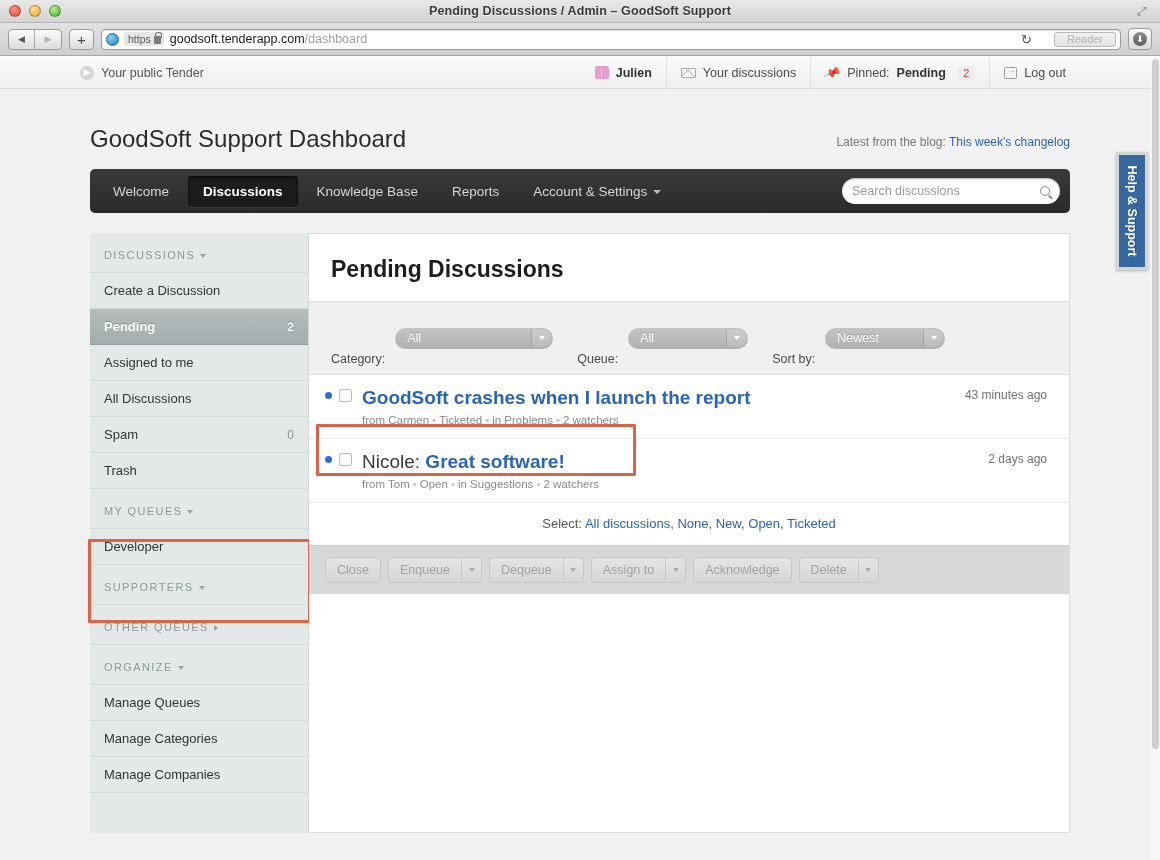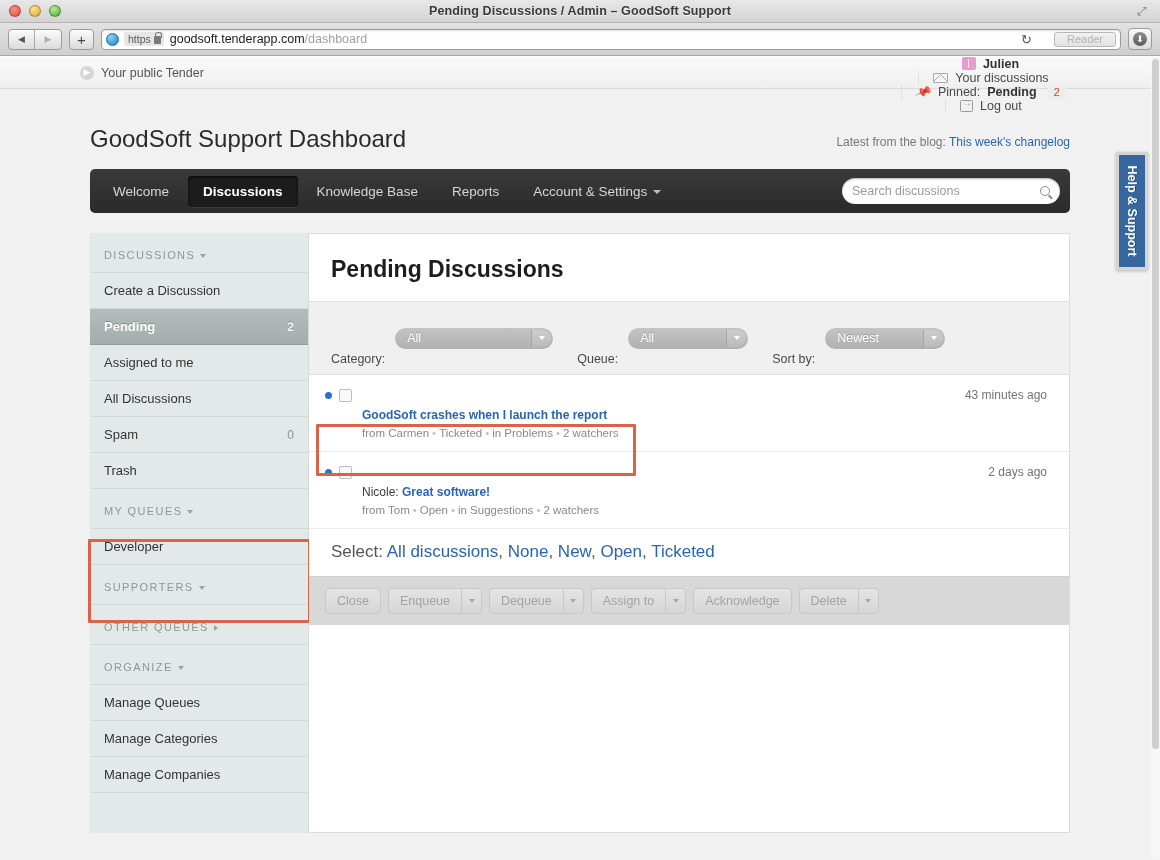--- a/index.html
+++ b/index.html
@@ -147,21 +147,21 @@
   }
   .util-left { display: flex; align-items: center; gap: 7px; margin-left: 80px; }
   .circle-arrow {
     width: 14px; height: 14px; border-radius: 50%;
     background: #d6d6d6; color: #fff; font-size: 9px;
     display: flex; align-items: center; justify-content: center;
     line-height: 1;
   }
   .util-right {
     margin-left: auto; margin-right: 80px;
-    display: flex; align-items: center; height: 32px; flex-direction: column;
+    display: flex; align-items: center; height: 32px;
   }
   .util-item {
     display: flex; align-items: center; gap: 7px;
     padding: 0 14px; height: 32px;
     border-left: 1px solid #e0e0e0;
     font-size: 12.5px; color: #4a4a4a;
   }
   .util-item:first-child { border-left: none; }
   .avatar-ico {
     width: 14px; height: 13px; border-radius: 2px;
@@ -366,30 +366,30 @@
   .blue-dot {
     width: 7px; height: 7px; border-radius: 50%;
     background: #2f6fd0; margin-top: 5px; margin-right: 7px; flex: none;
   }
   .chk {
     width: 13px; height: 13px; border: 1px solid #bdbdbd;
     background: #fafafa; border-radius: 2px; margin-top: 2px; margin-right: 10px;
     flex: none;
   }
   .disc-main { flex: 1; }
-  .disc-title { font-size: 12px; font-weight: bold; color: #2a64b4; margin-top: 21px; }
+  .disc-title { font-size: 19px; font-weight: bold; color: #2a64b4; }
   .disc-title .plain { color: #3b3b3b; font-weight: normal; }
   .disc-meta { font-size: 11.5px; color: #8a8a8a; margin-top: 5px; }
   .disc-meta .sep { color: #c0c0c0; margin: 0 3px; }
   .disc-time { font-size: 12px; color: #737373; white-space: nowrap; margin-top: 1px; }
   #hl-row { left: 7px; top: 49px; width: 320px; height: 52px; }
 
   .select-line {
     padding: 13px 22px 14px 22px;
-    font-size: 17px; color: #555;
+    font-size: 13px; color: #555; text-align: center;
   }
   .select-line a { color: #2a64b4; text-decoration: none; }
 
   .action-bar {
     background: #d8d8d8;
     border-top: 1px solid #cfcfcf;
     display: flex; align-items: center;
     padding: 11px 16px;
     gap: 7px;
   }

